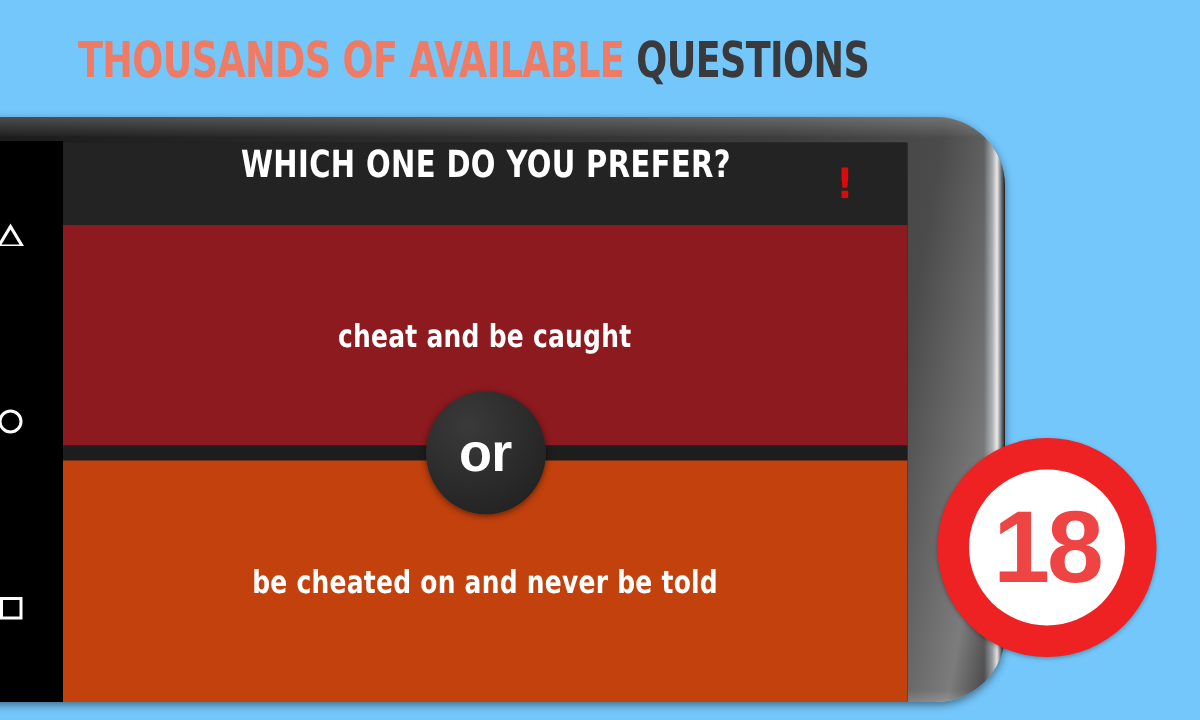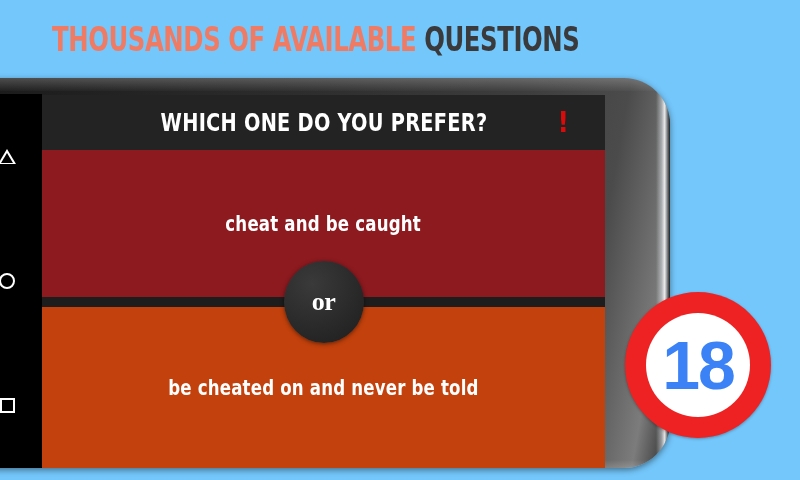--- a/index.html
+++ b/index.html
@@ -137,21 +137,21 @@
     width: 563px;
     height: 373px;
     background: #1f1f1f;
     overflow: hidden;
   }
   .appbar {
     position: relative;
     height: 55px;
     background: #232323;
     display: flex;
-    align-items: center;
+    align-items: flex-start;
     justify-content: center;
   }
   .appbar-title {
     color: #ffffff;
     font-size: 25px;
     font-weight: bold;
     letter-spacing: 0.3px;
     transform: scaleX(0.86);
     text-transform: uppercase;
     white-space: nowrap;
@@ -205,24 +205,24 @@
     height: 82px;
     border-radius: 50%;
     background: radial-gradient(circle at 35% 28%, #3a3a3a 0%, #2a2a2a 55%, #1d1d1d 100%);
     display: flex;
     align-items: center;
     justify-content: center;
     box-shadow: 0 1px 4px rgba(0,0,0,0.5);
   }
   .or-text {
     color: #ffffff;
-    font-size: 26px;
+    font-size: 36px;
     font-weight: bold;
     letter-spacing: -0.5px;
-    font-family: Liberation Serif, serif;
+    font-family: Liberation Sans, sans-serif;
   }
 
   
   .age-badge {
     position: absolute;
     left: 625px;
     top: 292px;
     width: 146px;
     height: 146px;
     border-radius: 50%;
@@ -235,21 +235,21 @@
   .age-inner {
     width: 104px;
     height: 104px;
     border-radius: 50%;
     background: #ffffff;
     display: flex;
     align-items: center;
     justify-content: center;
   }
   .age-num {
-    color: #3b82f6;
+    color: #ef4444;
     font-size: 68px;
     font-weight: bold;
     line-height: 1;
     letter-spacing: -2px;
     font-family: "Liberation Sans", sans-serif;
   }
 </style>
 </head>
 <body>
 

